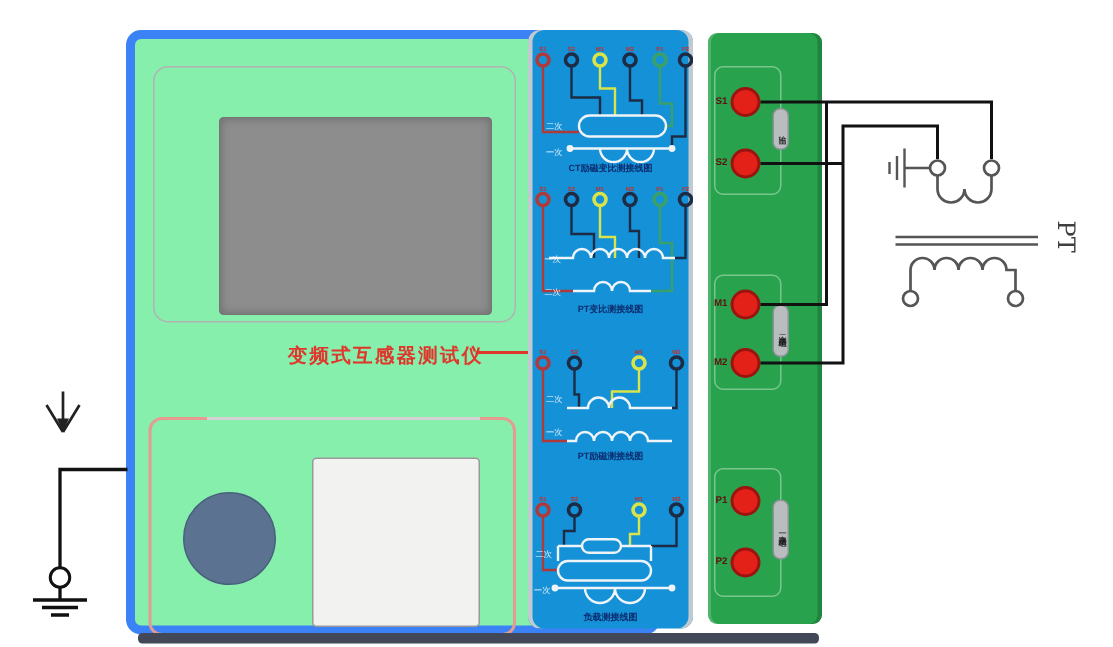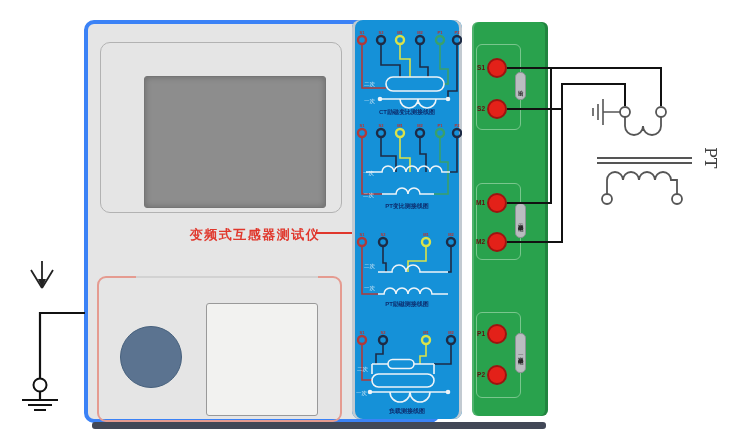--- a/index.html
+++ b/index.html
@@ -1,21 +1,21 @@
 <!DOCTYPE html>
 <html><head>
 <meta charset="utf-8">
 <style>
   html,body{margin:0;padding:0;background:#fff;}
   .canvas{position:relative;width:742px;height:431px;background:#ffffff;overflow:hidden;
           font-family:"Liberation Sans",sans-serif;}
 
   
   .device{position:absolute;left:84px;top:20px;width:356px;height:403px;
-          background:#e5e5e5;border:4px solid #3b82f6;border-radius:10px;box-sizing:border-box;}
+          background:#86efac;border:6px solid #3b82f6;border-radius:10px;box-sizing:border-box;}
   .screen-outline{position:absolute;left:12px;top:18px;width:240px;height:169px;
           border:1px solid #b2b2b2;border-radius:10px;}
   .screen{position:absolute;left:56px;top:52px;width:180px;height:130px;
           background:#8d8d8d;border:1px solid #757575;border-radius:3px;
           box-shadow:inset 0 0 6px rgba(0,0,0,.25);}
   .device-label{position:absolute;left:67px;top:202px;width:200px;text-align:center;
           color:#e0372c;font-size:13px;font-weight:bold;letter-spacing:1.5px;white-space:nowrap;}
   .callout-line{position:absolute;left:227px;top:208px;width:37px;height:0;
           border-top:2px solid #e0372c;}
   .lower-rect{position:absolute;left:9px;top:252px;width:241px;height:142px;

